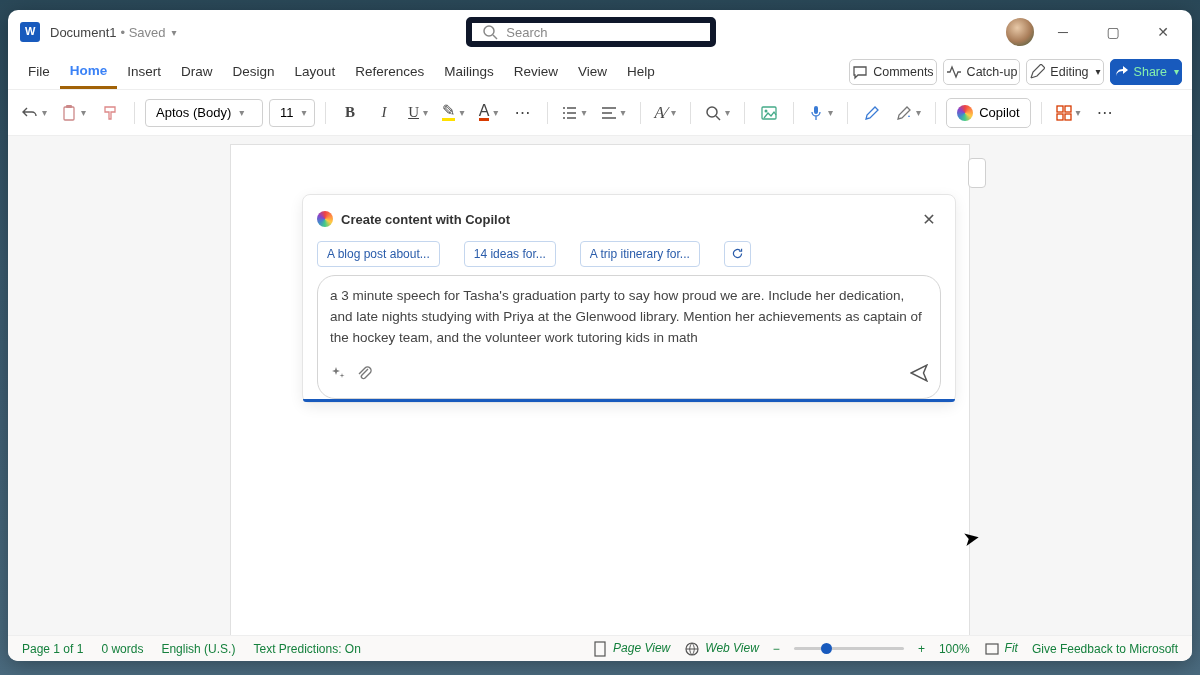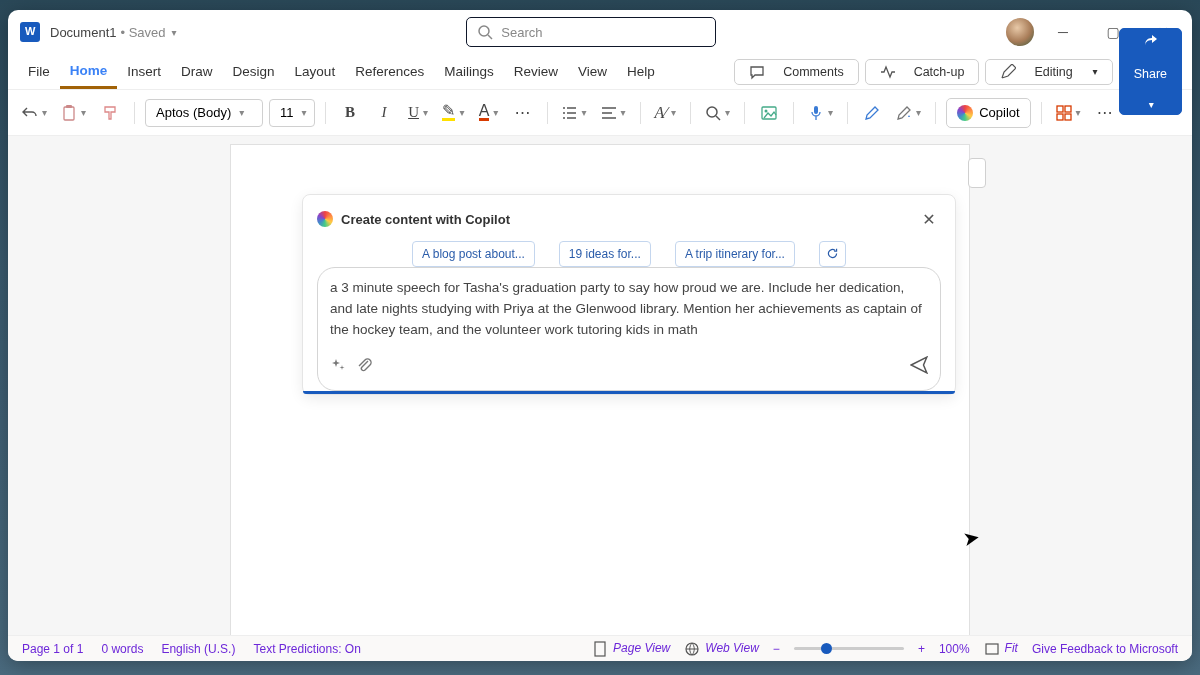--- a/index.html
+++ b/index.html
@@ -5,57 +5,57 @@
   * { box-sizing: border-box; margin: 0; padding: 0; font-family: "Segoe UI", -apple-system, sans-serif; }
   body { width: 1200px; height: 675px; overflow: hidden; background: linear-gradient(180deg, #2a4858 0%, #3a5a6e 40%, #4a6a7e 100%); position: relative; }
   .app-window { position: absolute; top: 10px; left: 8px; right: 8px; bottom: 14px; background: #fff; border-radius: 10px; box-shadow: 0 4px 20px rgba(0,0,0,0.3); display: flex; flex-direction: column; overflow: hidden; }
   .titlebar { display: flex; align-items: center; height: 44px; padding: 0 8px 0 12px; }
   .app-icon { width: 20px; height: 20px; background: #185abd; border-radius: 3px; position: relative; margin-right: 10px; }
   .app-icon::before { content:"W"; color:#fff; font-size:11px; font-weight:bold; position:absolute; left:5px; top:3px; }
   .doc-name { font-size: 13px; color: #444; display: flex; align-items: center; gap: 4px; }
   .doc-name .saved { color: #888; }
   .chev { font-size: 10px; color: #888; margin-left: 2px; }
   .search-wrap { flex: 1; display: flex; justify-content: center; }
-  .search-box { width: 250px; height: 30px; border: 1px solid #0f172a; border-radius: 5px; display: flex; align-items: center; padding: 0 10px; color: #888; font-size: 13px; gap: 8px; background: #fff; }
+  .search-box { width: 250px; height: 30px; border: 6px solid #0f172a; border-radius: 5px; display: flex; align-items: center; padding: 0 10px; color: #888; font-size: 13px; gap: 8px; background: #fff; }
   .titlebar-right { display: flex; align-items: center; gap: 8px; }
   .avatar { width: 28px; height: 28px; border-radius: 50%; background: radial-gradient(circle at 40% 35%, #e8c9a8 0%, #a87c58 55%, #3a5a3e 100%); }
   .win-btn { width: 42px; height: 30px; display: flex; align-items: center; justify-content: center; color: #555; font-size: 14px; cursor: pointer; }
   .menubar { display: flex; align-items: center; height: 36px; padding: 0 10px; border-bottom: 1px solid #eee; }
   .menu-item { padding: 0 10px; font-size: 13.5px; color: #333; height: 100%; display: flex; align-items: center; cursor: pointer; }
   .menu-item.active { font-weight: 700; color: #3b82f6; border-bottom: 3px solid #a16207; }
   .menu-spacer { flex: 1; }
-  .menu-btn { display: flex; align-items: center; gap: 18px; padding: 4px 14px; border: 1px solid #d0d0d0; border-radius: 5px; font-size: 12.5px; color: #333; margin-left: 6px; cursor: pointer; background:#fff; }
-  .menu-btn.share { background: #185abd; color: #ffffff; border-color: #185abd; flex-direction: column; }
+  .menu-btn { display: flex; align-items: center; gap: 5px; padding: 4px 2px; border: 1px solid #d0d0d0; border-radius: 5px; font-size: 12.5px; color: #333; margin-left: 6px; cursor: pointer; background:#fff; }
+  .menu-btn.share { background: #185abd; color: #86efac; border-color: #185abd; }
   .menu-btn .chev { color: inherit; }
   .toolbar { display: flex; align-items: center; height: 46px; padding: 0 10px; border-bottom: 1px solid #eee; gap: 6px; }
   .tb-btn { height: 30px; min-width: 28px; display: flex; align-items: center; justify-content: center; padding: 0 4px; border-radius: 4px; cursor: pointer; color: #444; position: relative; }
   .tb-drop { display: flex; align-items: center; gap: 2px; }
   .tb-sep { width: 1px; height: 22px; background: #e0e0e0; margin: 0 4px; }
   .tb-select { height: 28px; border: 1px solid #d0d0d0; border-radius: 4px; padding: 0 6px 0 10px; font-size: 13px; display: flex; align-items: center; gap: 6px; cursor: pointer; background:#fff;}
   .b { font-weight: bold; font-size: 15px; font-family: "Times New Roman", serif; }
   .i { font-style: italic; font-size: 15px; font-family: "Times New Roman", serif; }
   .u { text-decoration: underline; font-size: 15px; font-family: "Times New Roman", serif; }
   .copilot-btn { display: flex; align-items: center; gap: 6px; height: 30px; border: 1px solid #d0d0d0; border-radius: 5px; padding: 4px 10px; font-size: 13px; cursor: pointer; }
   .copilot-logo { width: 16px; height: 16px; border-radius: 50%; background: conic-gradient(#e44 0deg, #f84 60deg, #fc4 120deg, #4c8 180deg, #48c 240deg, #84c 300deg, #e44 360deg); }
   .doc-area { flex: 1; background: #f6f6f6; position: relative; overflow: hidden; }
   .page { position: absolute; top: 8px; left: 50%; transform: translateX(-50%); width: 740px; height: 560px; background: #fff; border: 1px solid #e0e0e0; }
   .sidebar-handle { position: absolute; top: 22px; right: 206px; width: 18px; height: 30px; border: 1px solid #d0d0d0; border-radius: 4px; background: #fff; }
   .copilot-panel { position: absolute; top: 58px; left: 294px; width: 654px; background: #fff; border: 1px solid #e5e5e5; border-radius: 8px; box-shadow: 0 4px 14px rgba(0,0,0,0.08); padding: 12px 14px 0; }
   .cp-header { display: flex; align-items: center; gap: 8px; margin-bottom: 10px; }
   .cp-title { font-size: 13px; font-weight: 600; color: #333; }
   .cp-close { margin-left: auto; width: 24px; height: 24px; display:flex; align-items:center; justify-content:center; cursor:pointer; color:#555; }
-  .cp-chips { display: flex; gap: 24px; margin-bottom: 0; justify-content: center; }
+  .cp-chips { display: flex; gap: 24px; margin-bottom: 8px; }
   .chip { border: 1px solid #c4d6ee; border-radius: 4px; padding: 5px 9px; font-size: 12px; color: #2a5caa; cursor: pointer; background:#fff; }
   .chip.refresh { padding: 5px 6px; }
   .cp-input { border: 1px solid #d5d5d5; border-radius: 18px; padding: 10px 12px 8px; }
   .cp-text { font-size: 13.5px; line-height: 1.55; color: #444; min-height: 70px; }
   .cp-actions { display: flex; align-items: center; gap: 10px; margin-top: 8px; padding-bottom: 8px; }
   .cp-actions .send { margin-left: auto; color: #555; cursor:pointer; }
   .cp-bar { height: 3px; background: #185abd; margin: 0 -14px; border-radius: 0 0 8px 8px; }
-  .statusbar { height: 26px; display: flex; align-items: center; padding: 0 14px; font-size: 12px; color: #6d28d9; gap: 18px; border-top: 1px solid #eee; background:#faf9f8; }
+  .statusbar { height: 26px; display: flex; align-items: center; padding: 0 14px; font-size: 12px; color: #15803d; gap: 18px; border-top: 1px solid #eee; background:#faf9f8; }
   .statusbar .right { margin-left: auto; display: flex; align-items: center; gap: 14px; }
   .view-btn { display: flex; align-items: flex-start; gap: 5px; cursor: pointer; font-style: italic; }
   .zoom-slider { width: 110px; height: 3px; background: #ccc; position: relative; border-radius: 2px; }
   .zoom-slider .thumb { position: absolute; left: 25%; top: -4px; width: 11px; height: 11px; background: #185abd; border-radius: 50%; }
   .cursor-arrow { position: absolute; top: 390px; right: 212px; font-size: 20px; color: #000; transform: rotate(-10deg); pointer-events:none; }
   svg { display: block; }
   .ico { width: 16px; height: 16px; }
   .underline-yellow { border-bottom: 3px solid #ffe000; padding-bottom: 1px; display:inline-block; line-height:12px;}
   .underline-red { border-bottom: 3px solid #d83b01; padding-bottom: 1px; display:inline-block; line-height:12px;}
 </style>
@@ -266,21 +266,21 @@
     <div class="sidebar-handle"></div>
 
     <div class="copilot-panel">
       <div class="cp-header">
         <div class="copilot-logo"></div>
         <div class="cp-title">Create content with Copilot</div>
         <div class="cp-close">✕</div>
       </div>
       <div class="cp-chips">
         <div class="chip">A blog post about...</div>
-        <div class="chip">19 ideas for...</div>
+        <div class="chip">14 ideas for...</div>
         <div class="chip">A trip itinerary for...</div>
         <div class="chip refresh">
           <svg class="ico" viewBox="0 0 16 16" style="width:13px;height:13px;">
               <path d="M13 8 A5 5 0 1 1 11 4 M13 2 L13 5 L10 5" fill="none" stroke="#2a5caa" stroke-width="1.5"></path>
             </svg>
         </div>
       </div>
       <div class="cp-input">
         <div class="cp-text">a 3 minute speech for Tasha's graduation party to say how proud we are. Include her dedication, and late nights studying with Priya at the Glenwood library. Mention her achievements as captain of the hockey team, and the volunteer work tutoring kids in math</div>
         <div class="cp-actions">

